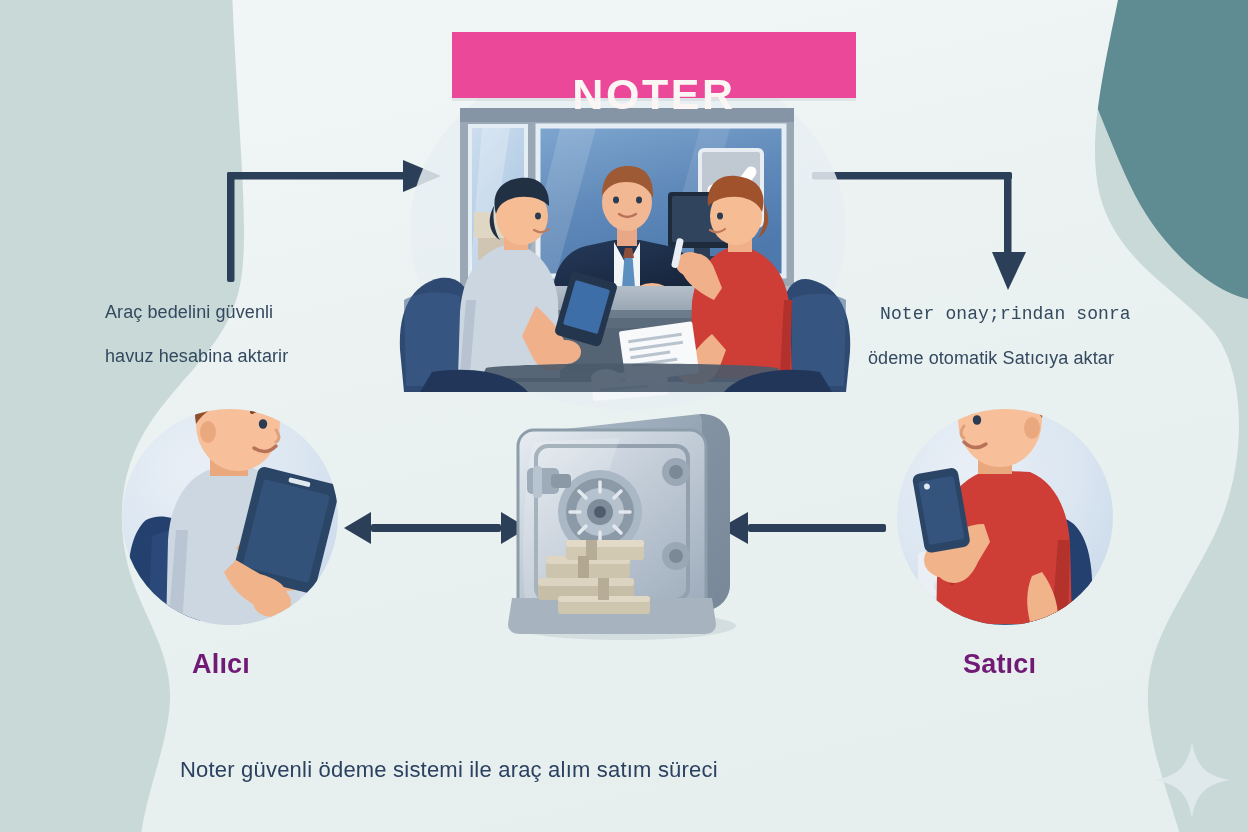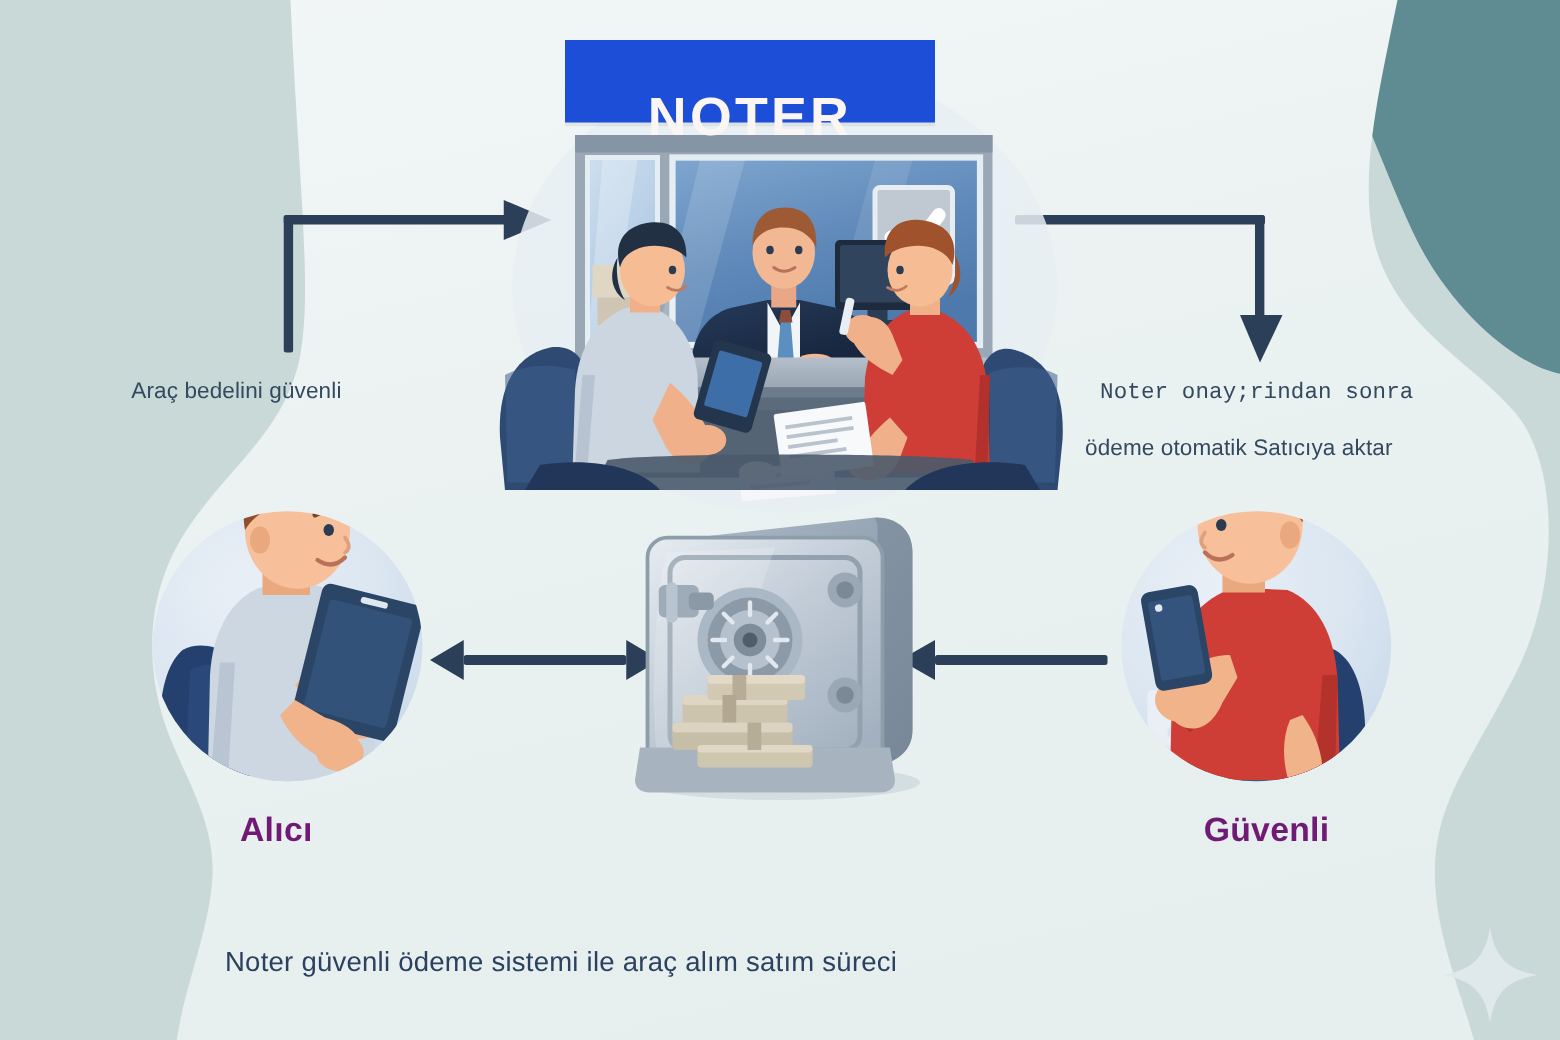--- a/index.html
+++ b/index.html
@@ -292,21 +292,21 @@
       <ellipse cx="720" cy="216" rx="3" ry="3.4" fill="#2b3b52"></ellipse>
       <path d="M710 230 Q718 235 725 229" fill="none" stroke="#c07a5c" stroke-width="2.2" stroke-linecap="round"></path>
     </g>
 
     <path d="M486 368 C520 362 740 362 778 368 L790 392 L474 392 Z" fill="#4a5a6b" opacity=".9"></path>
 
     <path d="M432 372 C470 366 510 372 528 392 L420 392 Z" fill="#22365a"></path>
     <path d="M820 372 C782 366 742 372 724 392 L832 392 Z" fill="#22365a"></path>
   </svg>
 
-  <div style="position:absolute;left:452px;top:32px;width:296px;height:66px;background:#1d4ed8;box-shadow:0 3px 0 rgba(0,0,0,.06);">
+  <div style="position:absolute;left:452px;top:32px;width:404px;height:66px;background:#ec4899;box-shadow:0 3px 0 rgba(0,0,0,.06);">
     <div id="notary-sign-text">NOTER</div>
   </div>
 
   <svg class="layer" viewBox="0 0 1248 832" width="1248" height="832">
     <defs>
       <clipPath id="clipBuyer">
           <circle cx="230" cy="517" r="108"></circle>
         </clipPath>
     </defs>
     <circle cx="230" cy="517" r="108" fill="url(#gCircle)"></circle>
@@ -459,22 +459,23 @@
       <rect x="558" y="596" width="92" height="18" rx="3" fill="#cfc6b0"></rect>
       <rect x="558" y="596" width="92" height="6" rx="3" fill="#e0d8c4"></rect>
 
       <rect x="586" y="540" width="11" height="20" fill="#b7ad96"></rect>
       <rect x="578" y="556" width="11" height="22" fill="#b2a892"></rect>
       <rect x="598" y="578" width="11" height="22" fill="#b7ad96"></rect>
     </g>
   </svg>
 
   <div class="txt flow-text" style="left:105px; top:290px;">Araç bedelini güvenli</div>
+  <div class="txt flow-text" style="left:105px; top:334px;">havuz hesabina aktarir</div>
 
   <div class="txt flow-text" style="left:880px; top:292px;font-family:Liberation Mono, monospace;">Noter onay;rindan sonra</div>
   <div class="txt flow-text" style="left:868px; top:336px;">ödeme otomatik Satıcıya aktar</div>
 
   <div class="txt node-label" style="left:192px; top:649px;">Alıcı</div>
-  <div class="txt node-label" style="left:963px; top:649px;">Güvenli</div>
+  <div class="txt node-label" style="left:963px; top:649px;">Satıcı</div>
 
   <div class="txt caption" style="left:180px; top:757px;">Noter güvenli ödeme sistemi ile araç alım satım süreci</div>
 
 </div>
 
 </body></html>

